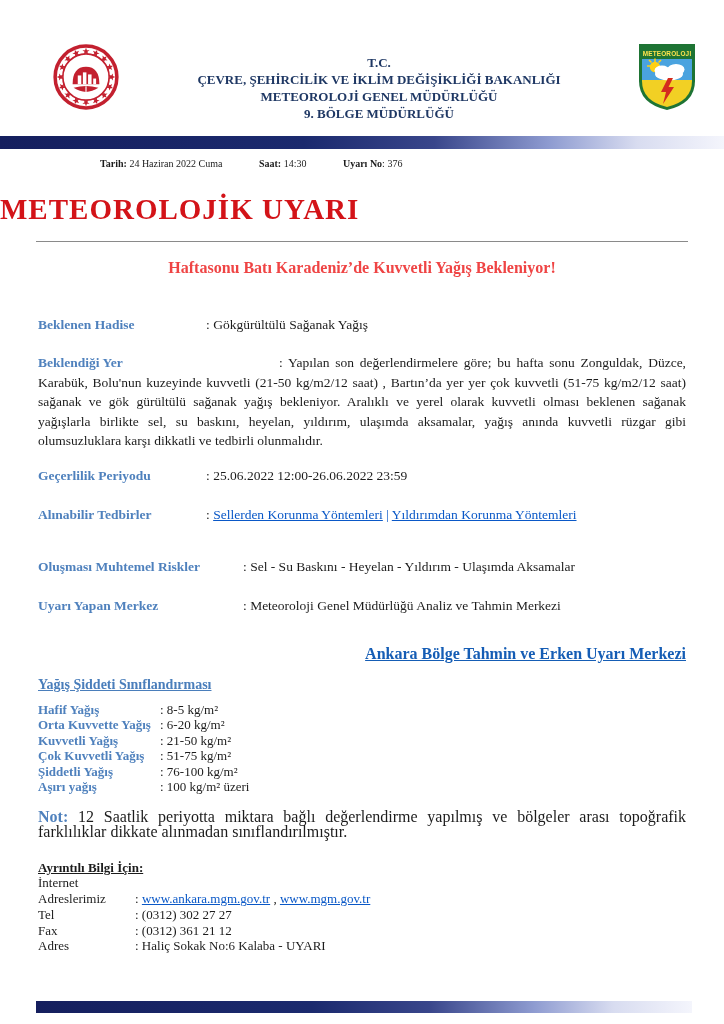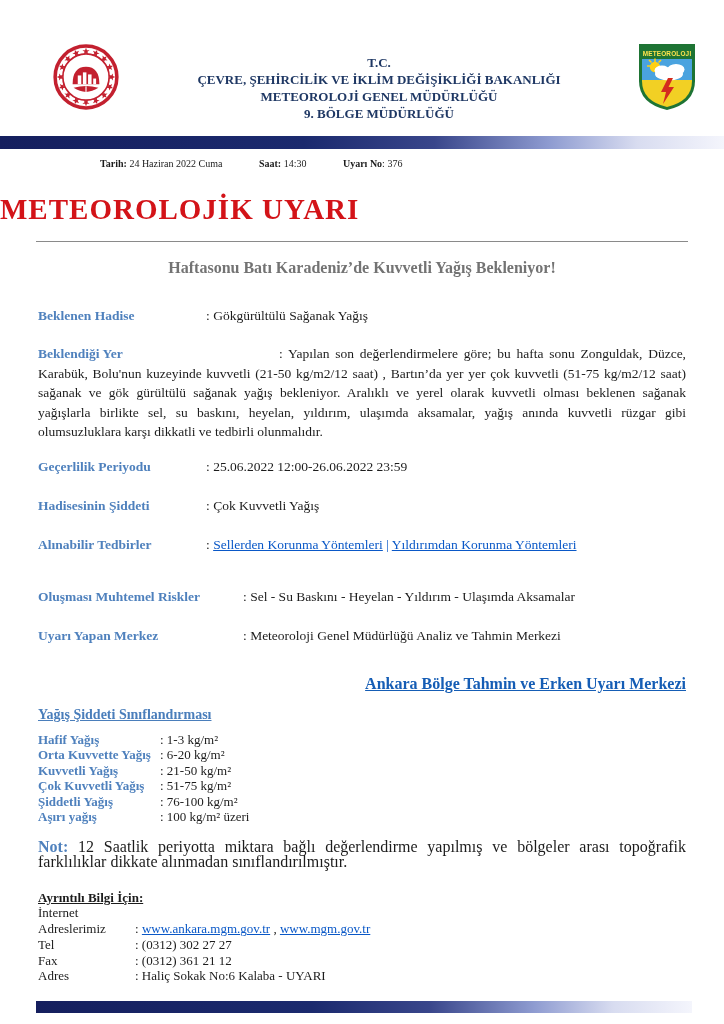--- a/index.html
+++ b/index.html
@@ -19,21 +19,21 @@
     background:linear-gradient(90deg,#151f5e 0%,#1b2a6e 42%,#39468b 60%,#8f9cd1 76%,#d8dcf0 88%,#f4f5fc 100%);}
   .bottom-bar{position:absolute;left:36px;right:32px;bottom:11px;height:12px;
     background:linear-gradient(90deg,#151f5e 0%,#1b2a6e 42%,#39468b 60%,#8f9cd1 76%,#d8dcf0 88%,#f4f5fc 100%);}
   
   .info-line{padding:9px 0 0 100px;font-size:10px;}
   .info-line .item{margin-right:34px;}
   .info-line b{font-weight:bold;}
   
   .main-title{margin:24px 0 0;color:#d31318;font-size:29px;font-weight:bold;letter-spacing:1px;}
   .title-rule{border:none;border-top:1px solid #8a8a8a;margin:15px 36px 0 36px;}
-  .subtitle{margin:17px 0 0;text-align:center;color:#737373;font-size:16px;font-weight:bold;}
+  .subtitle{margin:17px 0 0;text-align:center;color:#ef4444;font-size:16px;font-weight:bold;}
   
   .content{padding:0 38px;}
   .field{line-height:19px;}
   .flabel{display:inline-block;width:168px;color:#4f81bd;font-weight:bold;vertical-align:top;}
   .flabel.wide{width:241px;}
   .field.para{text-align:justify;line-height:19.5px;}
   a{color:#0a58c7;text-decoration:underline;}
   .pipe{color:#0a58c7;text-decoration:none;}
   .right-link{text-align:right;margin-top:30px;font-weight:bold;font-size:16px;}
   .right-link a{color:#155db5;}
@@ -127,56 +127,53 @@
     <span class="item"><b>Saat:</b> <span>14:30</span></span>
     <span class="item"><b>Uyarı No</b><span>: 376</span></span>
   </div>
 
   <h1 class="main-title">METEOROLOJİK UYARI</h1>
   <hr class="title-rule">
   <h2 class="subtitle">Haftasonu Batı Karadeniz’de Kuvvetli Yağış Bekleniyor!</h2>
 
   <div class="content">
 
-    <div class="field" style="margin-top:29px">
+    <div class="field" style="margin-top:38px">
       <span class="flabel">Beklenen Hadise</span><span>: Gökgürültülü Sağanak Yağış</span>
     </div>
 
     <div class="field para" style="margin-top:19px">
       <span class="flabel wide">Beklendiği Yer</span><span>: Yapılan son değerlendirmelere göre; bu hafta sonu Zonguldak, Düzce, Karabük, Bolu'nun kuzeyinde kuvvetli (21-50 kg/m2/12 saat) , Bartın’da yer yer çok kuvvetli (51-75 kg/m2/12 saat) sağanak ve gök gürültülü sağanak yağış bekleniyor. Aralıklı ve yerel olarak kuvvetli olması beklenen sağanak yağışlarla birlikte sel, su baskını, heyelan, yıldırım, ulaşımda aksamalar, yağış anında kuvvetli rüzgar gibi olumsuzluklara karşı dikkatli ve tedbirli olunmalıdır.</span>
     </div>
 
     <div class="field" style="margin-top:15px">
       <span class="flabel">Geçerlilik Periyodu</span><span>: 25.06.2022 12:00-26.06.2022 23:59</span>
     </div>
 
-    <div class="field" style="margin-top:20px">
-      <span class="flabel">Hadisesinin Şiddeti</span><span>: Çok Kuvvetli Yağış</span>
-    </div>
 
     <div class="field" style="margin-top:20px">
       <span class="flabel">Alınabilir Tedbirler</span><span><span>: </span><a href="#">Sellerden Korunma Yöntemleri</a> <span class="pipe">|</span> <a href="#">Yıldırımdan Korunma Yöntemleri</a></span>
     </div>
 
     <div class="field" style="margin-top:33px">
       <span class="flabel" style="width:205px">Oluşması Muhtemel Riskler</span><span>: Sel - Su Baskını - Heyelan - Yıldırım - Ulaşımda Aksamalar</span>
     </div>
 
     <div class="field" style="margin-top:20px">
       <span class="flabel" style="width:205px">Uyarı Yapan Merkez</span><span>: Meteoroloji Genel Müdürlüğü Analiz ve Tahmin Merkezi</span>
     </div>
 
     <div class="right-link">
       <a href="#">Ankara Bölge Tahmin ve Erken Uyarı Merkezi</a>
     </div>
 
     <div class="class-heading">Yağış Şiddeti Sınıflandırması</div>
 
     <div class="class-rows">
-      <div><span class="clabel">Hafif Yağış</span><span>: 1-3 kg/m²</span></div>
+      <div><span class="clabel">Hafif Yağış</span><span>: 8-5 kg/m²</span></div>
       <div><span class="clabel">Orta Kuvvette Yağış</span><span>: 6-20 kg/m²</span></div>
       <div><span class="clabel">Kuvvetli Yağış</span><span>: 21-50 kg/m²</span></div>
       <div><span class="clabel">Çok Kuvvetli Yağış</span><span>: 51-75 kg/m²</span></div>
       <div><span class="clabel">Şiddetli Yağış</span><span>:  76-100 kg/m²</span></div>
       <div><span class="clabel">Aşırı yağış</span><span>: 100 kg/m² üzeri</span></div>
     </div>
 
     <div class="note">
       <span class="nlabel">Not:</span> <span>12 Saatlik periyotta miktara bağlı değerlendirme yapılmış ve bölgeler arası topoğrafik farklılıklar dikkate alınmadan sınıflandırılmıştır.</span>
     </div>

